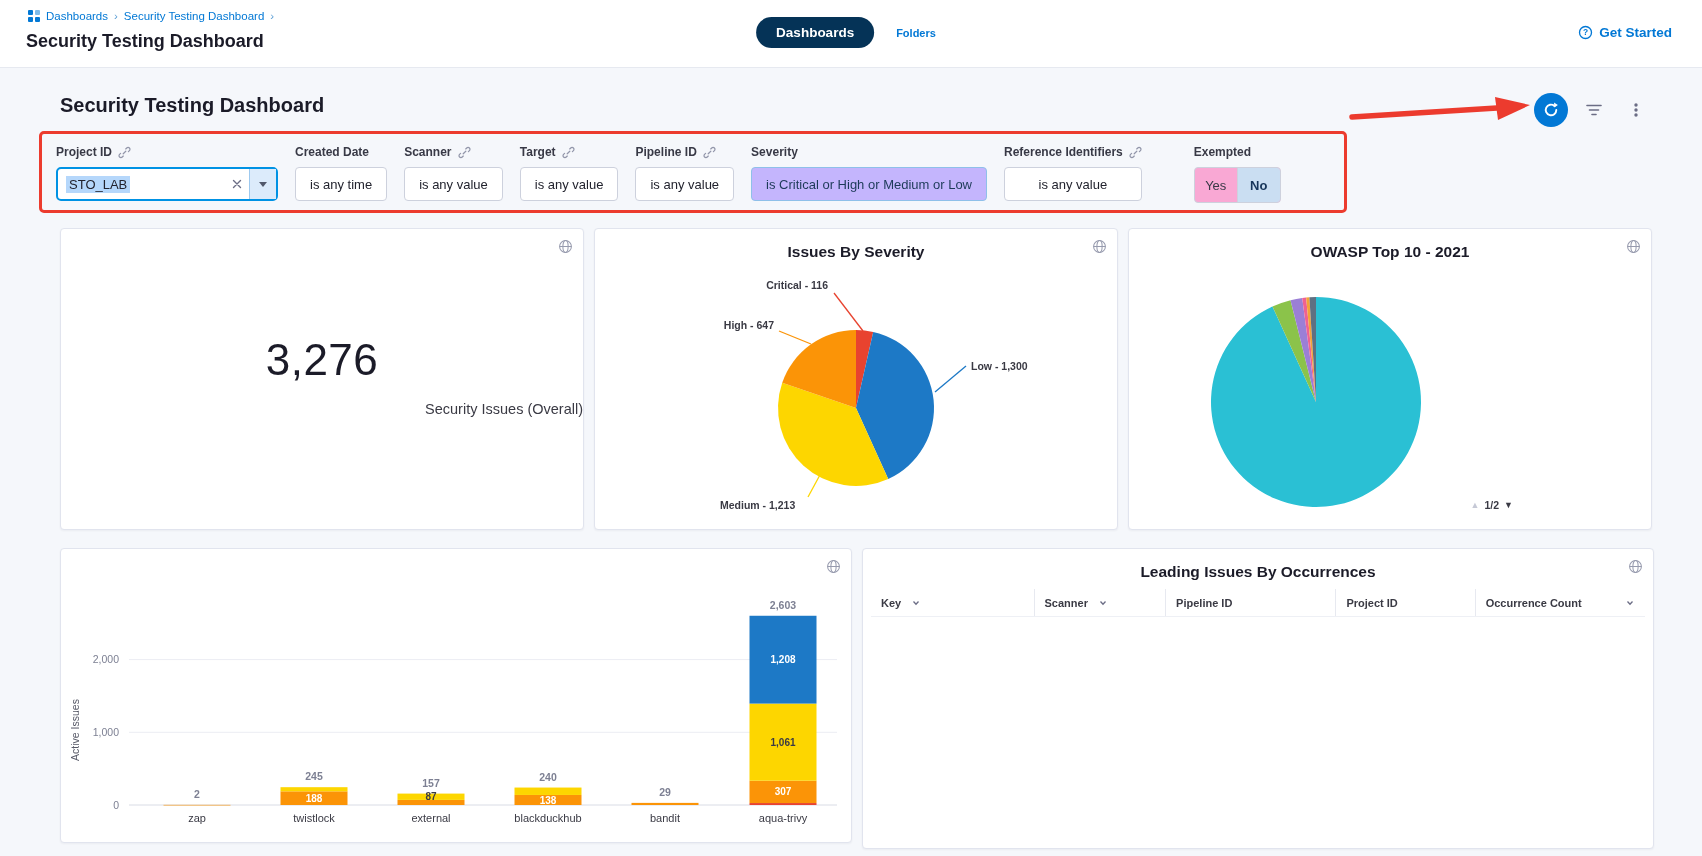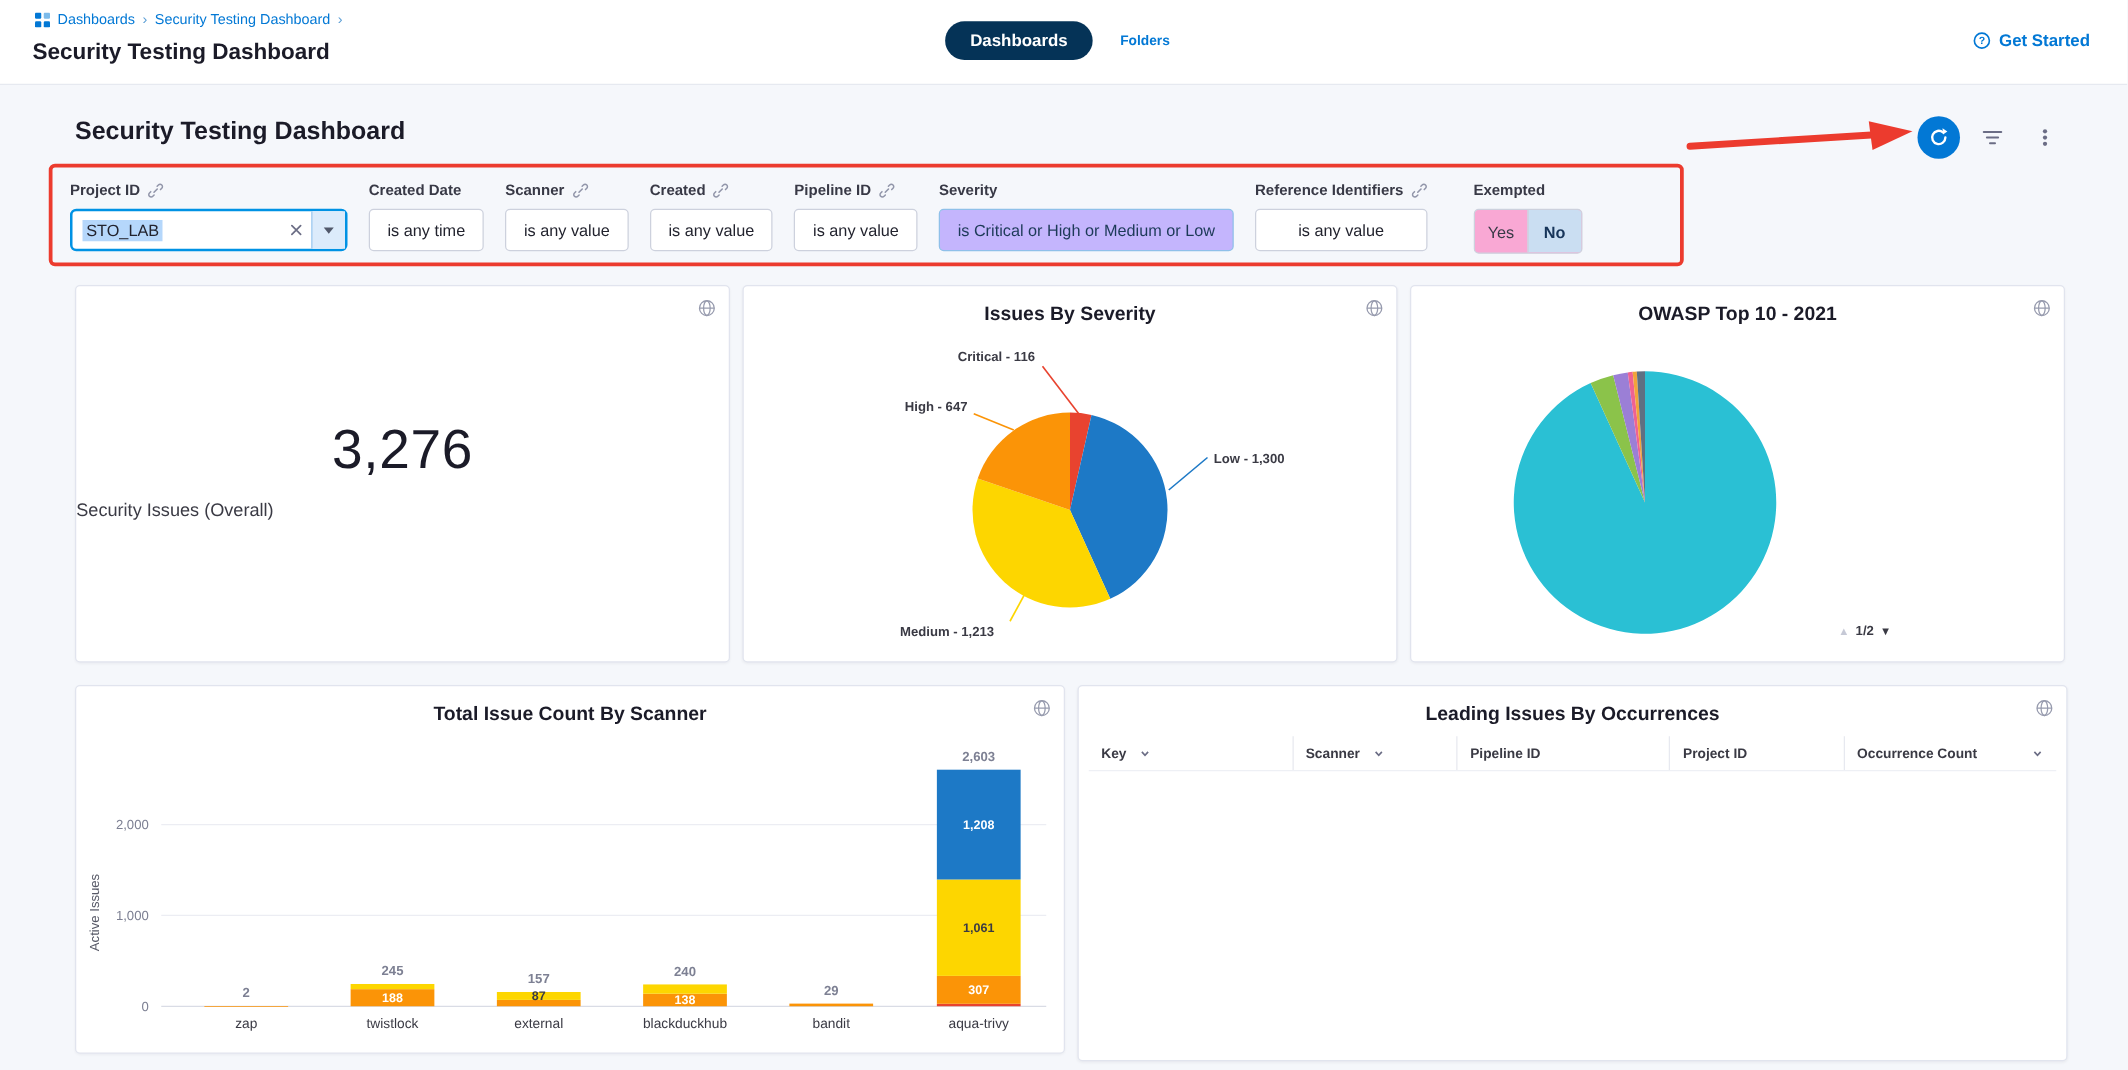--- a/index.html
+++ b/index.html
@@ -37,33 +37,33 @@
   .filter-btn.highlight{background:#c4b5fd;border-color:#8fc0e9;color:#1d3a58}
   .select-input{width:222px;height:34px;border:2px solid #0092e4;border-radius:5px;background:#fff;display:flex;align-items:center;padding-left:8px;box-sizing:border-box;cursor:text}
   .sel-text{font-size:13px;color:#22232e;background:#b5d7fb;padding:1px 3px}
   .sel-spacer{flex:1}
   .clear-x{display:flex;align-items:center;justify-content:center;width:24px;cursor:pointer}
   .caret-box{width:26px;align-self:stretch;background:#dcebfb;border-left:1px solid #9dc9ef;display:flex;align-items:center;justify-content:center;cursor:pointer}
   .caret{width:0;height:0;border-left:4.5px solid transparent;border-right:4.5px solid transparent;border-top:5.5px solid #51586b}
   .toggle{display:flex;height:34px;border:1px solid #cdd1dd;border-radius:4px;overflow:hidden;background:#f9a8d4}
   .toggle .seg{display:flex;align-items:center;justify-content:center;width:42px;font-size:13px;color:#383946;cursor:pointer}
   .toggle .seg.active{background:#cadef2;color:#17355a;font-weight:700;border-left:1px solid #cdd1dd}
-  .exempted-group{margin-left:20px}
+  .exempted-group{margin-left:35px}
 
   
   .tile{position:absolute;background:#fff;border:1px solid #e1e4ee;border-radius:4px;box-shadow:0 1px 2px rgba(40,41,61,.05)}
   #tile-overall{left:60px;top:228px;width:522px;height:300px}
   #tile-severity{left:594px;top:228px;width:522px;height:300px}
   #tile-owasp{left:1128px;top:228px;width:522px;height:300px}
   #tile-bar{left:60px;top:548px;width:790px;height:293px}
   #tile-lead{left:862px;top:548px;width:790px;height:299px}
   .tile-title{position:absolute;top:14px;left:0;right:0;text-align:center;font-size:15.5px;font-weight:700;color:#1b1b28}
   .globe{position:absolute;top:10px;right:10px;cursor:pointer}
   .big-number{position:absolute;top:106px;left:0;right:0;text-align:center;font-size:44px;color:#1b1b28;letter-spacing:.5px}
-  .big-caption{position:absolute;top:172px;left:0;right:0;text-align:left;font-size:14.5px;color:#3a3a44}
+  .big-caption{position:absolute;top:172px;left:0;right:0;text-align:right;font-size:14.5px;color:#3a3a44}
   svg.chart{position:absolute;left:0;top:0}
   .owasp-pg{position:absolute;right:138px;bottom:18px;display:flex;gap:5px;align-items:center;font-size:10.5px;color:#3a3a44;font-weight:600}
   .pg-up{color:#c6c9d6;font-size:9px;cursor:pointer}
   .pg-down{color:#3a3a44;font-size:9px;cursor:pointer}
 
   
   .lead-header{position:absolute;top:40px;left:8px;right:8px;height:27px;display:grid;grid-template-columns:21% 17% 22% 18% 22%;border-bottom:1px solid #eef0f5}
   .lead-cell{display:flex;align-items:center;gap:10px;padding:0 10px;border-left:1px solid #e7e9f0;font-size:11px;font-weight:700;color:#3a3a44;cursor:pointer;overflow:hidden;white-space:nowrap}
   .lead-cell:first-child{border-left:none}
   .lead-cell:last-child .sortchev{margin-left:auto}
@@ -168,21 +168,21 @@
           <path d="M5.6 8.4l2.8-2.8"></path>
           <path d="M8.3 3.2l1.1-1.1a2.05 2.05 0 012.9 2.9l-1.1 1.1"></path>
           <path d="M5.7 10.8l-1.1 1.1a2.05 2.05 0 01-2.9-2.9l1.1-1.1"></path>
         </svg>
     </div>
     <button class="filter-btn">is any value</button>
   </div>
 
   <div class="filter-group">
     <div class="filter-label-row">
-      <span class="filter-label">Created</span>
+      <span class="filter-label">Target</span>
       <svg width="13" height="13" viewBox="0 0 14 14" fill="none" stroke="#9296aa" stroke-width="1.3" stroke-linecap="round">
           <path d="M5.6 8.4l2.8-2.8"></path>
           <path d="M8.3 3.2l1.1-1.1a2.05 2.05 0 012.9 2.9l-1.1 1.1"></path>
           <path d="M5.7 10.8l-1.1 1.1a2.05 2.05 0 01-2.9-2.9l1.1-1.1"></path>
         </svg>
     </div>
     <button class="filter-btn">is any value</button>
   </div>
 
   <div class="filter-group">
@@ -289,21 +289,20 @@
 </div>
 
 <div class="tile" id="tile-bar">
   <span class="globe">
     <svg width="15" height="15" viewBox="0 0 16 16" fill="none" stroke="#979bae" stroke-width="1.1">
         <circle cx="8" cy="8" r="6.3"></circle>
         <ellipse cx="8" cy="8" rx="2.8" ry="6.3"></ellipse>
         <path d="M1.7 8h12.6"></path>
       </svg>
   </span>
-  <div class="tile-title">Total Issue Count By Scanner</div>
   <svg class="chart" id="bar-svg" width="790" height="293" viewBox="0 0 790 293">
       <line x1="68" y1="256.0" x2="776" y2="256.0" stroke="#d9dce5" stroke-width="1"></line>
       <text x="58" y="259.5" text-anchor="end" font-size="10.5" fill="#7d8093">0</text>
       <line x1="68" y1="183.3" x2="776" y2="183.3" stroke="#ecedf3" stroke-width="1"></line>
       <text x="58" y="186.8" text-anchor="end" font-size="10.5" fill="#7d8093">1,000</text>
       <line x1="68" y1="110.6" x2="776" y2="110.6" stroke="#ecedf3" stroke-width="1"></line>
       <text x="58" y="114.1" text-anchor="end" font-size="10.5" fill="#7d8093">2,000</text>
       <rect x="102.5" y="255.85" width="67" height="0.60" fill="#fb9407"></rect>
       <text x="136" y="248.9" text-anchor="middle" font-size="10.5" font-weight="600" fill="#7d8093">2</text>
       <text x="136" y="273" text-anchor="middle" font-size="11" fill="#3a3a44">zap</text>

